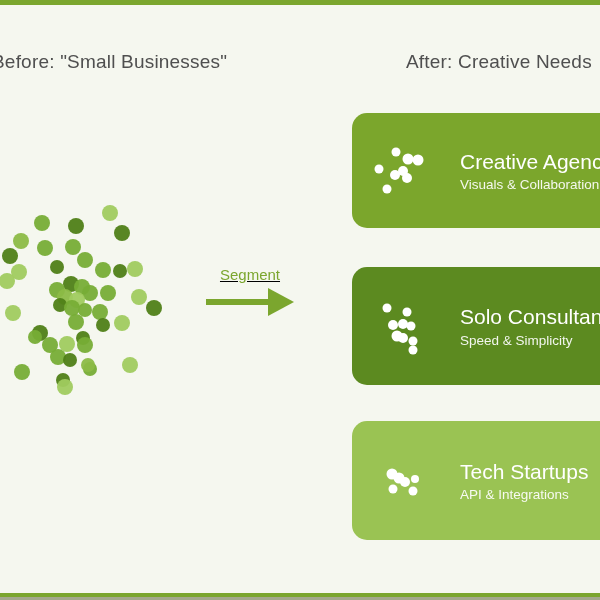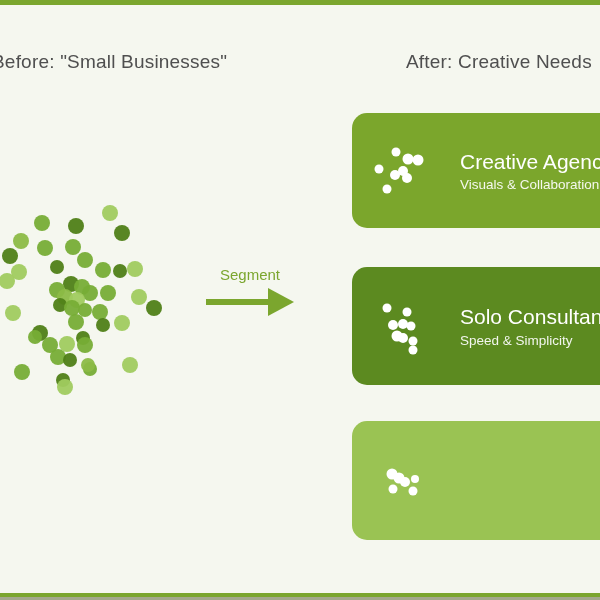--- a/index.html
+++ b/index.html
@@ -13,21 +13,21 @@
   .bar-bottom{top:593px;height:4px;}
   .bottom-strip{position:absolute;left:0;top:597px;width:600px;height:3px;}
   .panel-title{
     position:absolute;margin:0;font-size:19px;font-weight:400;
     color:#4f4f4f;white-space:nowrap;letter-spacing:0.2px;
   }
   .title-left{left:-8px;top:51px;}
   .title-right{left:406px;top:51px;}
   .scatter{position:absolute;left:0;top:0;width:600px;height:600px;}
   .dot{position:absolute;border-radius:50%;transform:translate(-50%,-50%);opacity:0.95;}
-  .segment{position:absolute;left:205px;top:266px;width:90px;text-align:center;}
+  .segment{position:absolute;left:205px;top:266px;width:90px;text-align:center;text-decoration:underline;}
   .segment-label{font-size:15px;color:#7ba62e;display:block;margin-bottom:3px;}
   .card{
     position:absolute;left:352px;width:320px;border-radius:15px;
     display:flex;align-items:center;
   }
   .card1{top:113px;height:115px;}
   .card2{top:267px;height:118px;}
   .card3{top:421px;height:119px;}
   .icon-box{position:absolute;left:18px;top:50%;margin-top:-30px;width:60px;height:60px;}
   .icon-dot{position:absolute;border-radius:50%;background:#ffffff;transform:translate(-50%,-50%);}
@@ -140,18 +140,22 @@
 
   <div class="card card3" style="background: rgb(154, 195, 83);">
     <div class="icon-box">
         <div class="icon-dot" style="left: 22px; top: 23px; width: 11px; height: 11px;"></div>
         <div class="icon-dot" style="left: 29px; top: 27px; width: 11px; height: 11px;"></div>
         <div class="icon-dot" style="left: 35px; top: 31px; width: 10px; height: 10px;"></div>
         <div class="icon-dot" style="left: 23px; top: 38px; width: 9px; height: 9px;"></div>
         <div class="icon-dot" style="left: 45px; top: 28px; width: 8px; height: 8px;"></div>
         <div class="icon-dot" style="left: 43px; top: 40px; width: 9px; height: 9px;"></div>
       </div>
+    <div class="card-text">
+      <div class="card-title">Tech Startups</div>
+      <div class="card-sub">API &amp; Integrations</div>
+    </div>
   </div>
 
   <div class="bar bar-bottom" style="background: rgb(123, 166, 46);"></div>
   <div class="bottom-strip" style="background: rgb(163, 168, 140);"></div>
 
 </div>
 
 </body></html>

